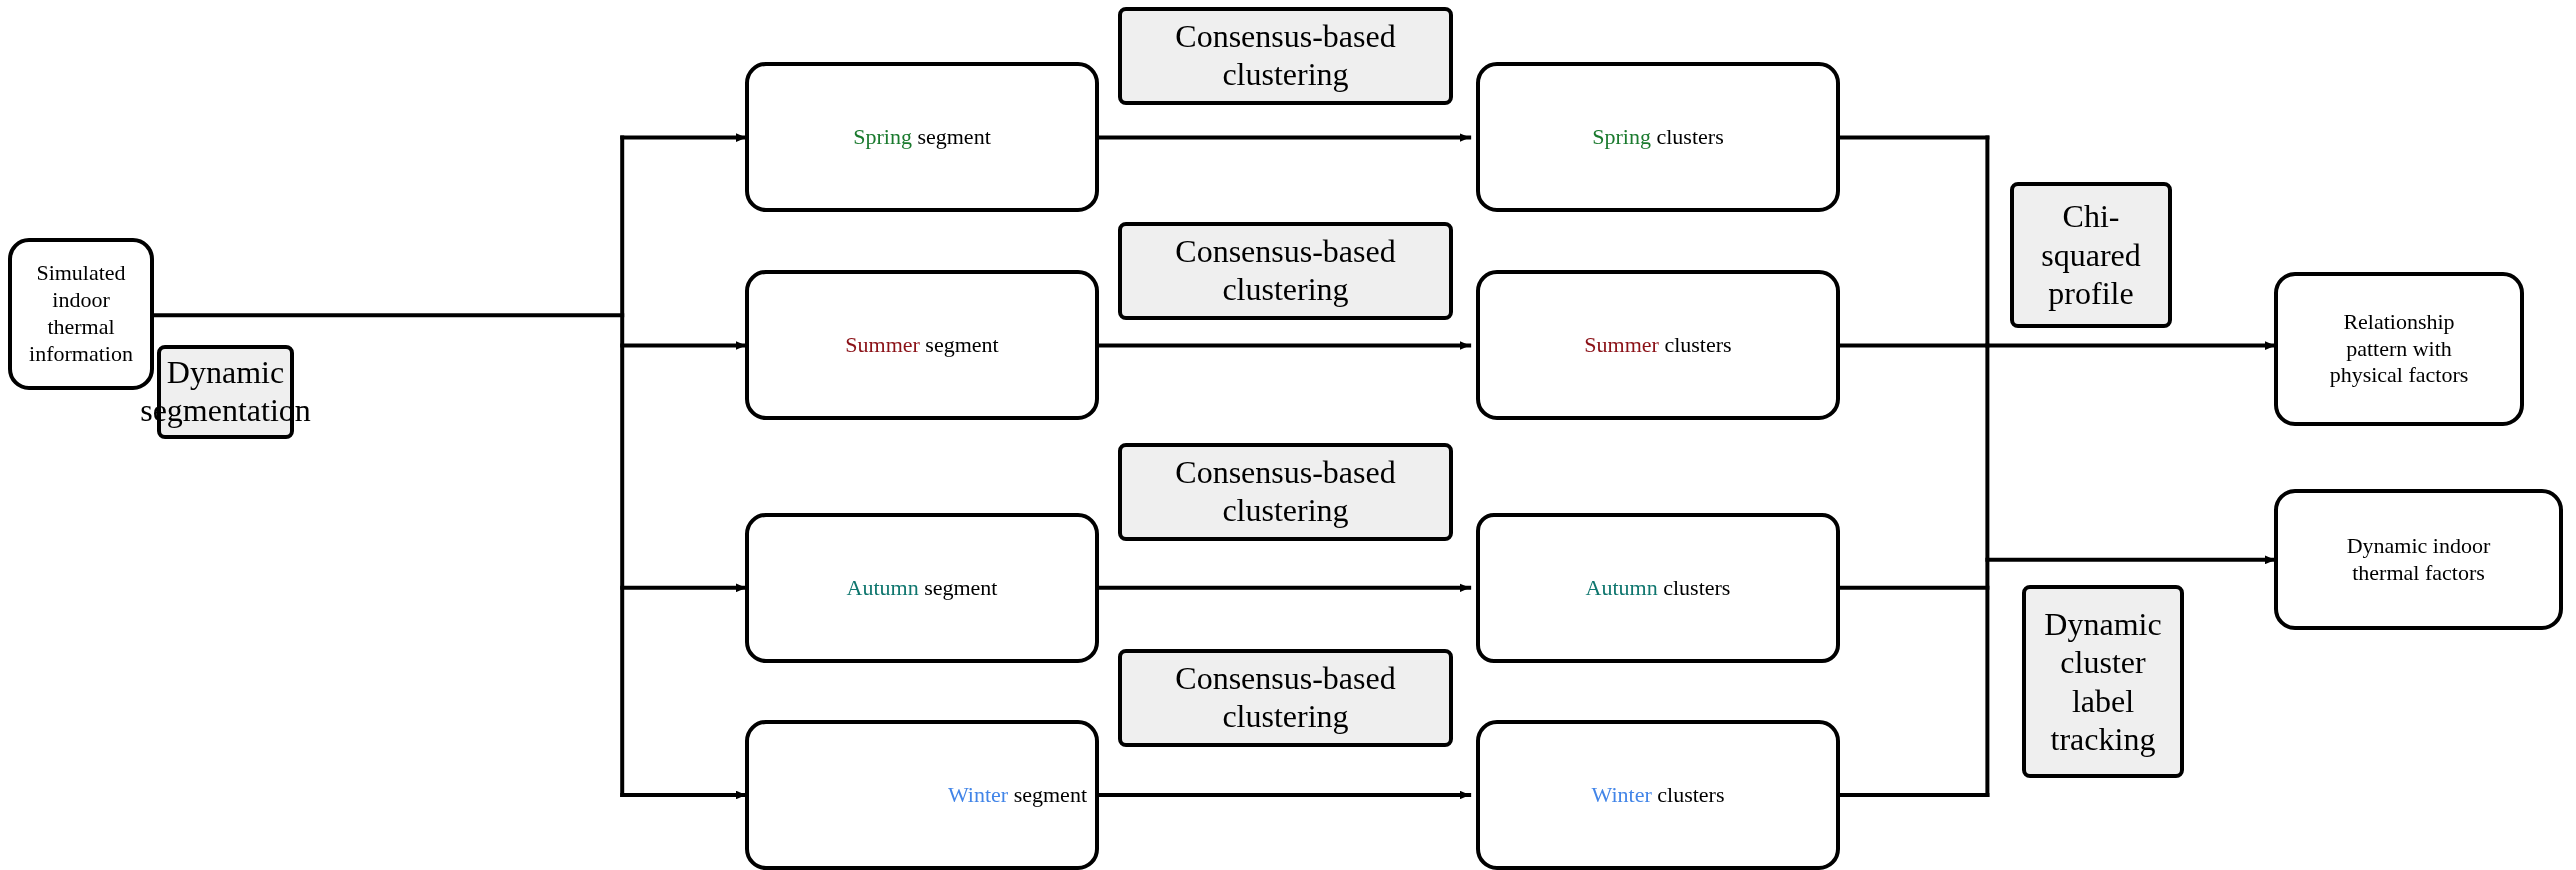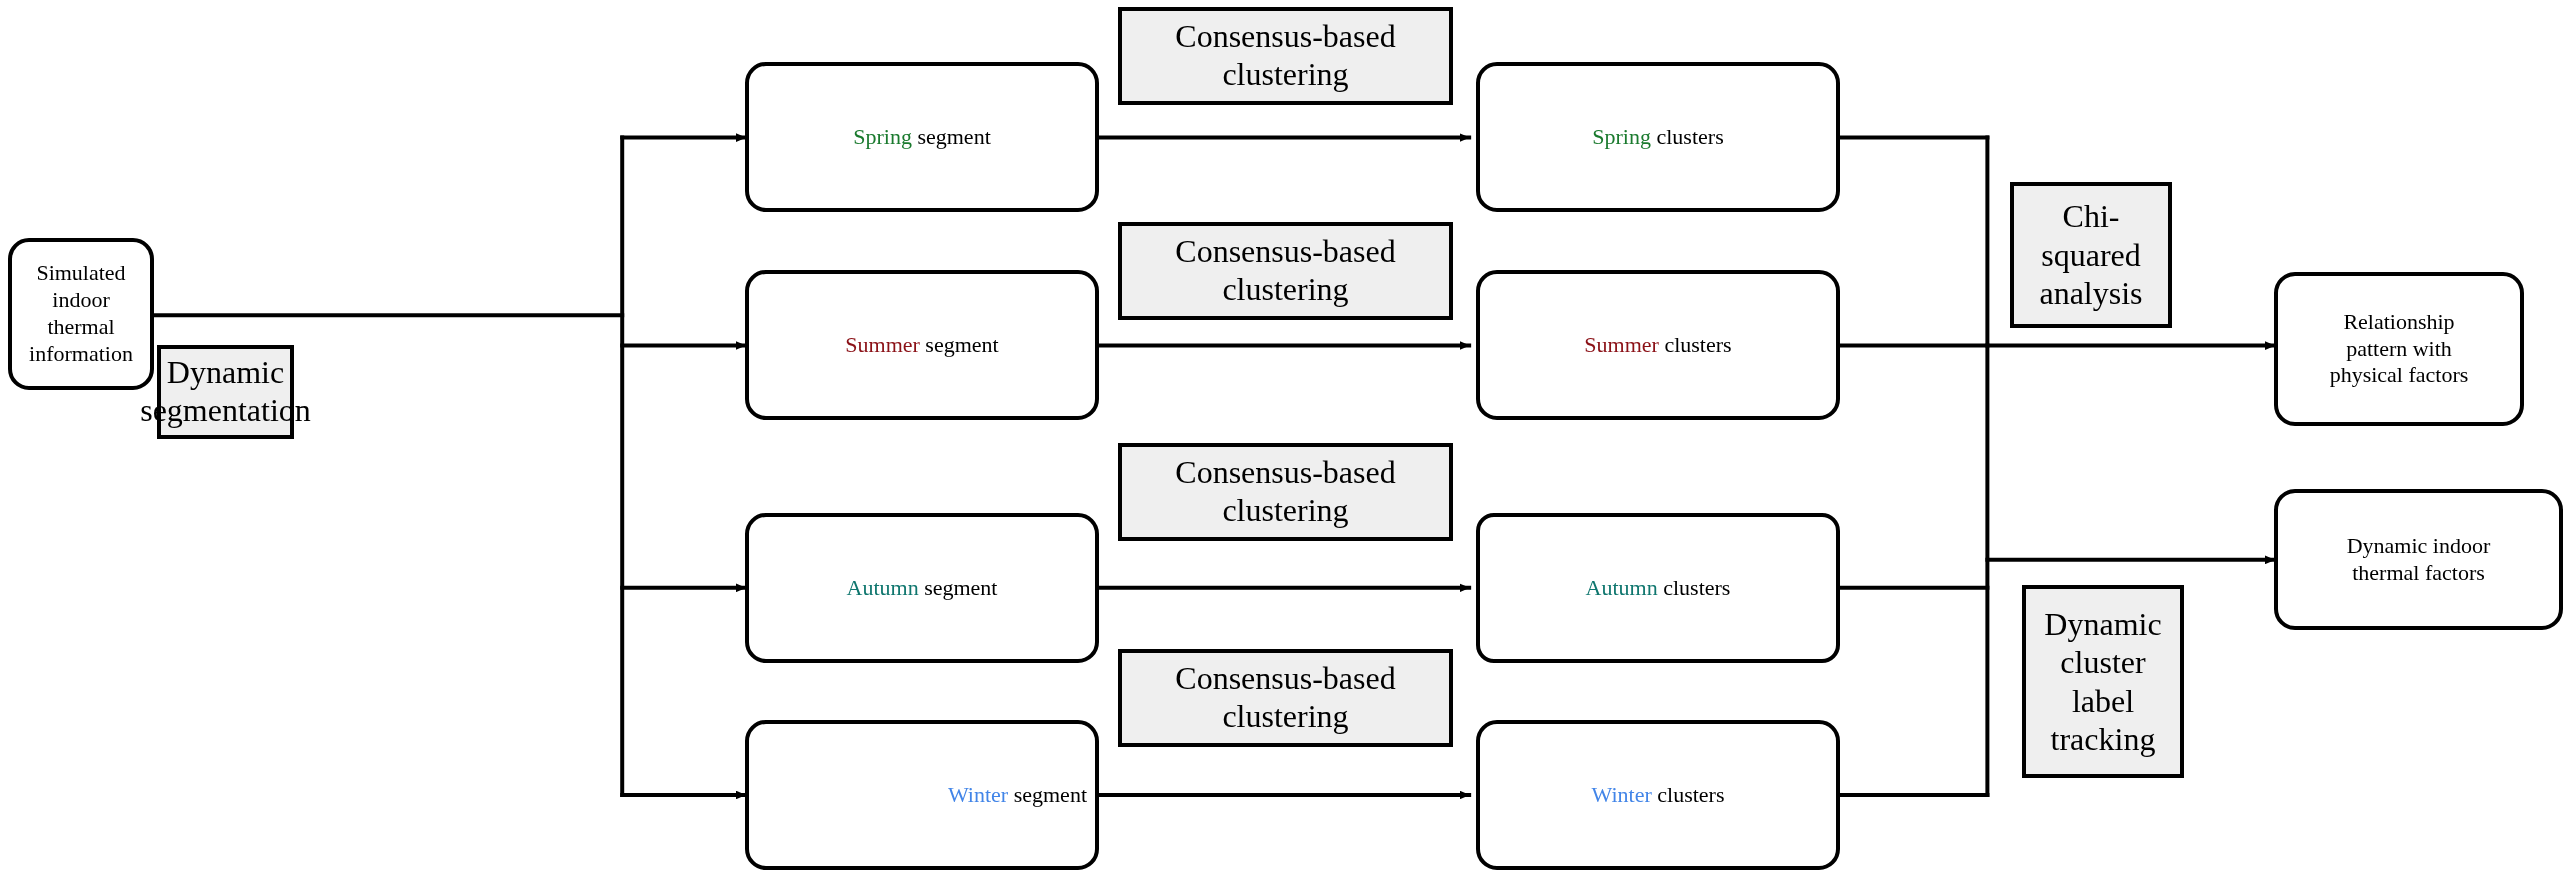--- a/index.html
+++ b/index.html
@@ -37,21 +37,21 @@
   .rbox {
     border: 4px solid #000000;
     border-radius: 21px;
     background: #ffffff;
     font-size: 22px;
     line-height: 1.22;
   }
   
   .gbox {
     border: 4px solid #000000;
-    border-radius: 0;
+    border-radius: 8px;
     background: #efefef;
     font-size: 32px;
     line-height: 1.18;
   }
   .gbox.narrow { font-size: 32px; line-height: 1.20; }
   .node .inner { padding: 0 8px; }
   .sp-green  { color: #1a7a2e; }
   .sp-red    { color: #8b1117; }
   .sp-gold   { color: #0f766e; }
   .sp-blue   { color: #4285e8; }
@@ -184,21 +184,21 @@
   <div class="node rbox" style="left:1476px; top:720px; width:364px; height:150px;">
     <span class="inner">
       <span class="sp-blue">Winter</span><span> clusters</span>
     </span>
   </div>
 
   <div class="node gbox narrow" style="left:2010px; top:182px; width:162px; height:146px; z-index:4;">
     <span class="inner">
       <span>Chi-</span><br>
       <span>squared</span><br>
-      <span>analysis</span>
+      <span>profile</span>
     </span>
   </div>
 
   <div class="node gbox narrow" style="left:2010px; top:585px; width:162px; height:193px; z-index:4;margin-left:12px;">
     <span class="inner">
       <span>Dynamic</span><br>
       <span>cluster</span><br>
       <span>label</span><br>
       <span>tracking</span>
     </span>

